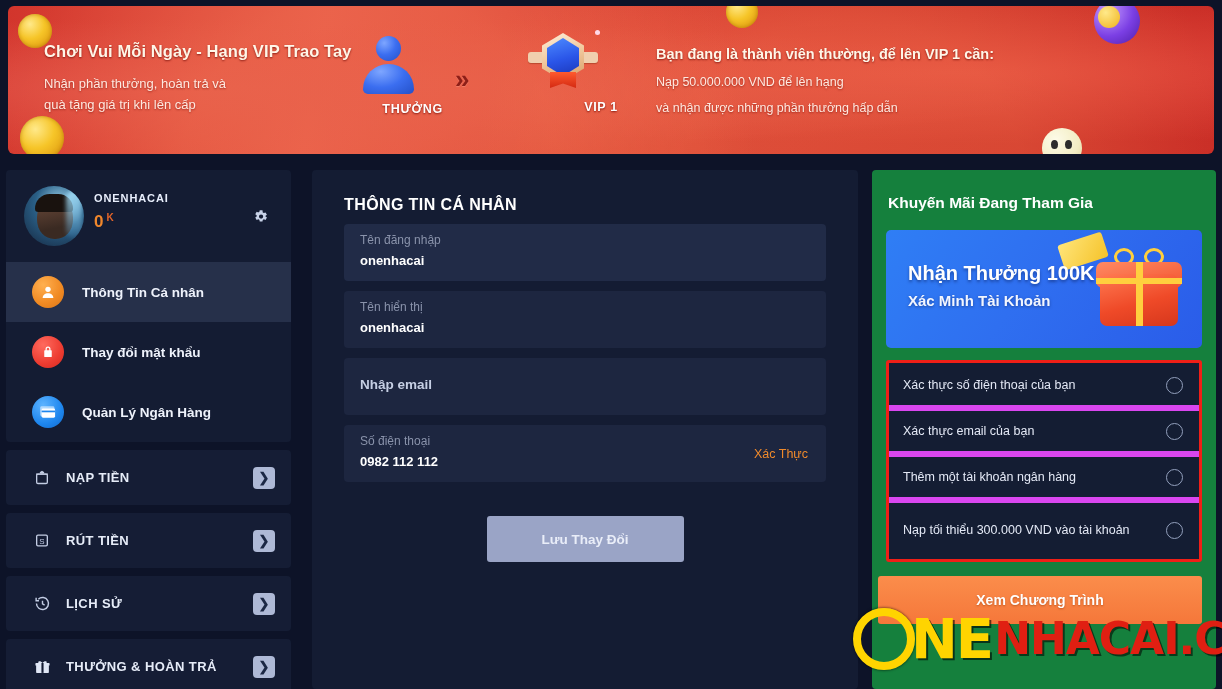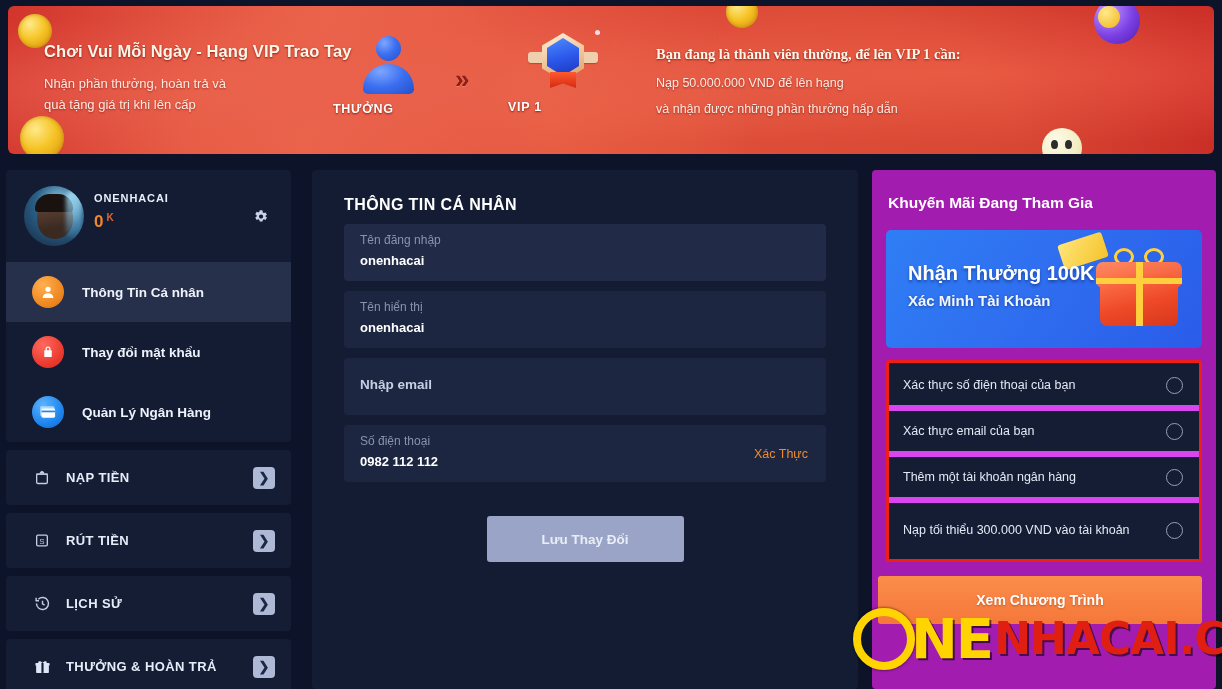--- a/index.html
+++ b/index.html
@@ -27,21 +27,21 @@
       radial-gradient(circle at 70% 125%, rgba(255,150,90,.22) 0 20%, transparent 44%);
     pointer-events:none;
   }
   .bn-left { position:absolute; left:36px; top:36px; width:330px; z-index:3; }
   .bn-title {
     font-size: 16.5px; font-weight: bold; color:#fff6e8; letter-spacing:.1px;
     text-shadow: 0 1px 2px rgba(110,10,5,.75);
   }
   .bn-sub { margin-top:12px; font-size:13px; line-height:21px; color:#ffe9e0; text-shadow:0 1px 2px rgba(120,15,8,.6); }
 
-  .bn-step { position:absolute; z-index:3; text-align:left; width:110px; }
+  .bn-step { position:absolute; z-index:3; text-align:right; width:110px; }
   .bn-step.s1 { left:325px; top:28px; }
   .bn-step.s2 { left:500px; top:24px; }
   .bn-step-label { margin-top:6px; font-size:12.5px; font-weight:bold; color:#ffffff; letter-spacing:.7px; text-shadow:0 1px 2px rgba(110,10,5,.8); }
 
   .person-ico { width:58px; height:62px; margin:0 auto; position:relative; }
   .person-ico .head { position:absolute; left:17px; top:2px; width:25px; height:25px; border-radius:50%;
        background: radial-gradient(circle at 33% 28%, #7ea6ff 0%, #3b6ef0 48%, #2450c8 100%); }
   .person-ico .body { position:absolute; left:4px; top:30px; width:51px; height:30px;
        border-radius: 26px 26px 5px 5px;
        background: radial-gradient(ellipse at 35% 25%, #7ea6ff 0%, #3b6ef0 50%, #2450c8 100%); }
@@ -61,21 +61,21 @@
   .vip-badge .hex-in {
       position:absolute; left:15px; top:8px; width:32px; height:38px;
       background: linear-gradient(165deg,#4d8bff 0%,#2a55e8 55%,#1b36b8 100%);
       clip-path: polygon(50% 0%, 100% 26%, 100% 74%, 50% 100%, 0% 74%, 0% 26%);
   }
   .vip-badge .ribbon { position:absolute; left:18px; top:42px; width:26px; height:16px;
       background: linear-gradient(180deg,#ff5a2e,#d42a12); clip-path: polygon(0 0,100% 0,100% 100%,50% 72%,0 100%); }
   .vip-badge .spark { position:absolute; right:-6px; top:0; width:5px; height:5px; background:#ffd9e8; border-radius:50%; }
 
   .bn-right { position:absolute; left:648px; top:40px; width:380px; z-index:3; }
-  .bn-right .r1 { font-size:14.5px; font-weight:bold; color:#fff6e8; text-shadow:0 1px 2px rgba(110,10,5,.75);font-family:Liberation Serif, serif; }
+  .bn-right .r1 { font-size:14.5px; font-weight:bold; color:#fff6e8; text-shadow:0 1px 2px rgba(110,10,5,.75); }
   .bn-right .r2 { margin-top:13px; font-size:12.5px; color:#ffe9e0; text-shadow:0 1px 2px rgba(120,15,8,.6); }
   .bn-right .r3 { margin-top:12px; font-size:12.5px; color:#ffe9e0; text-shadow:0 1px 2px rgba(120,15,8,.6); }
 
   .nap-btn {
     position:absolute; left:1006px; top:58px; width:147px; height:44px; z-index:4;
     border-radius:22px; border:2px solid #ffe9a0;
     background: linear-gradient(180deg,#ffd24a 0%,#f9a914 55%,#ef8d0a 100%);
     display:flex; align-items:center; justify-content:center;
     box-shadow: 0 0 12px rgba(255,190,60,.45), inset 0 1px 2px rgba(255,255,255,.6);
     cursor:pointer;
@@ -144,21 +144,21 @@
   .field .f-value { margin-top:6px; font-size:13px; font-weight:bold; color:#ffffff; }
   .field .f-placeholder { margin-top:10px; font-size:13.5px; font-weight:bold; color:#c6cfe4; }
   .field .f-action { position:absolute; right:18px; top:50%; transform:translateY(-50%);
        font-size:12.5px; color:#f08a2b; cursor:pointer; }
 
   .save-btn { margin:34px auto 0 auto; width:197px; height:46px; background:#9aa4c6; border-radius:3px;
        display:flex; align-items:center; justify-content:center; cursor:pointer; }
   .save-btn span { font-size:13.5px; font-weight:bold; color:#e9edf8; }
 
   
-  .right { position:absolute; left:872px; top:170px; width:344px; height:519px; background:#a21caf; border-radius:4px; }
+  .right { position:absolute; left:872px; top:170px; width:344px; height:519px; background:#15803d; border-radius:4px; }
   .right-title { padding:24px 0 0 16px; font-size:15.5px; font-weight:bold; color:#ffffff; }
 
   .promo-card { margin:18px 14px 0 14px; height:118px; border-radius:5px; overflow:hidden; position:relative; cursor:pointer;
        background: linear-gradient(125deg,#2f7ef5 0%, #2f6ff0 45%, #2a5ce9 100%); }
   .promo-card .pc-t1 { position:absolute; left:22px; top:32px; font-size:20px; font-weight:bold; color:#ffffff;
        text-shadow: 0 2px 3px rgba(10,30,90,.5); }
   .promo-card .pc-t2 { position:absolute; left:22px; top:62px; font-size:15px; font-weight:bold; color:#f2f6ff;
        text-shadow: 0 1px 3px rgba(10,30,90,.5); }
   .gift { position:absolute; right:20px; top:20px; width:84px; height:80px; }
   .gift .box { position:absolute; left:2px; top:24px; width:78px; height:52px; border-radius:7px;

